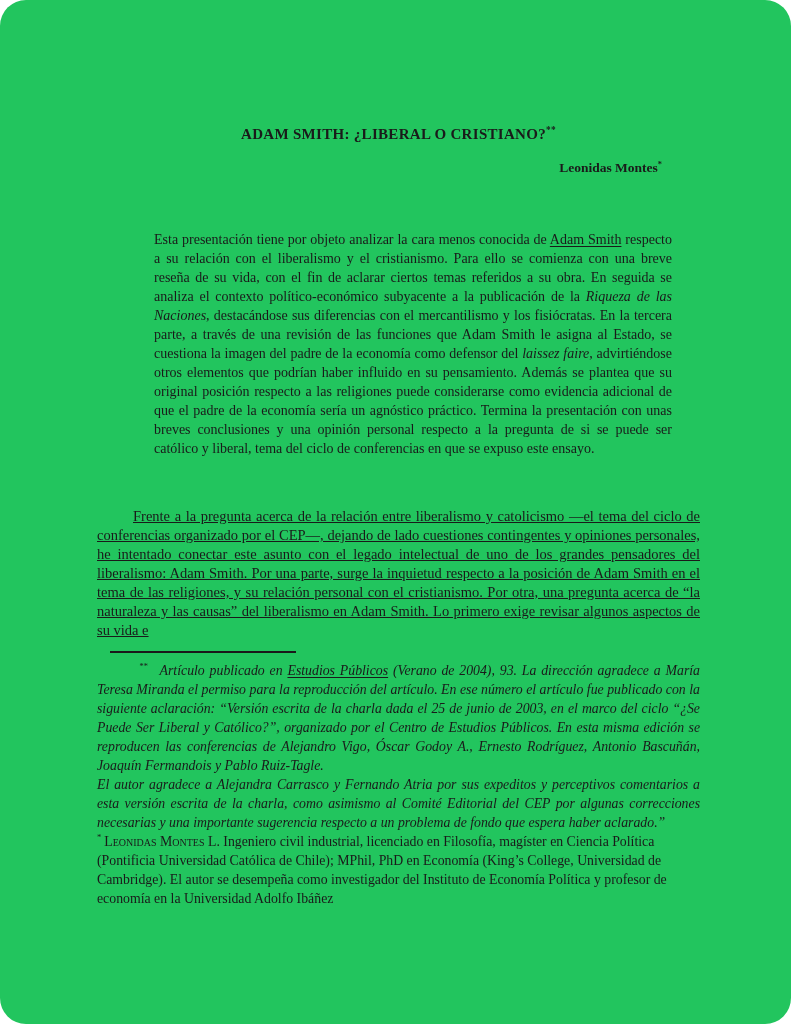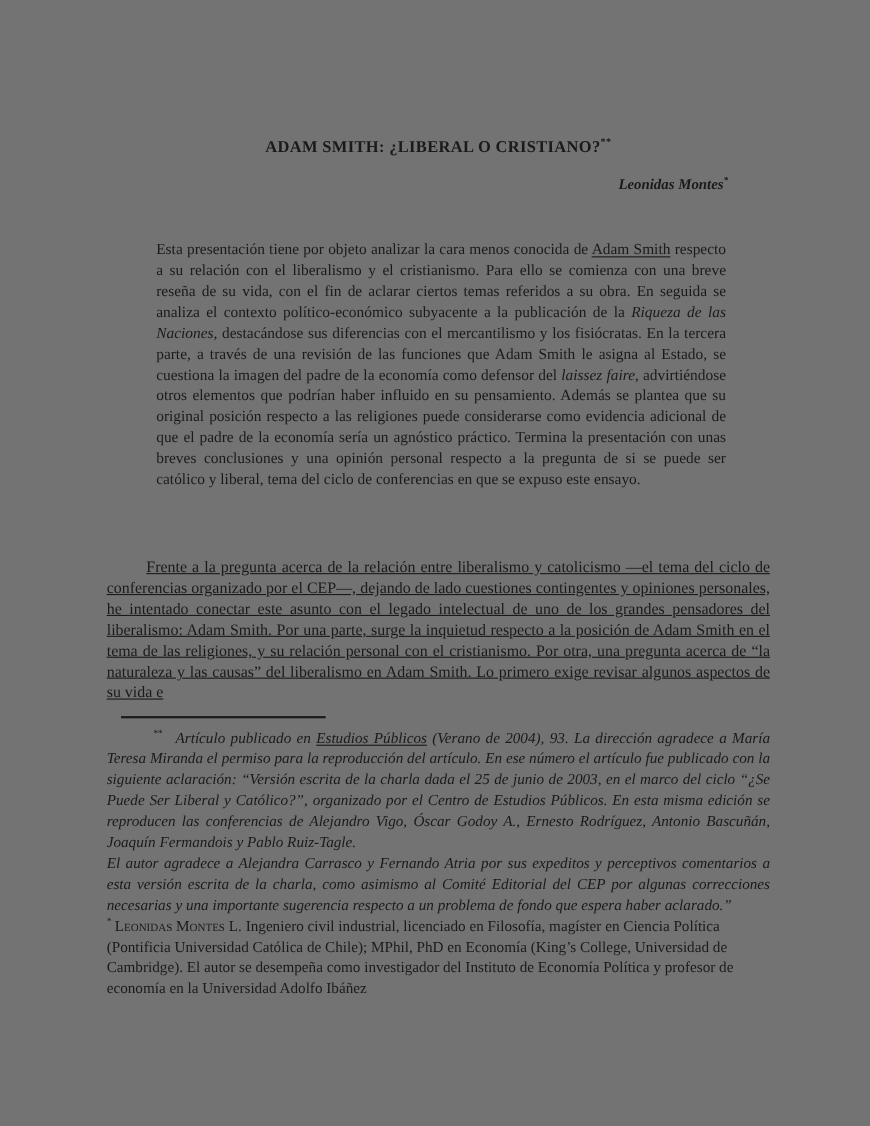--- a/index.html
+++ b/index.html
@@ -2,32 +2,32 @@
 <html lang="es"><head>
 <meta charset="utf-8">
 <style>
   html,body{margin:0;padding:0;background:#ffffff;}
   body{
     width:791px;height:1024px;
     font-family:"Liberation Serif","DejaVu Serif",serif;
     color:#1a1a1a;
     -webkit-font-smoothing:antialiased;
   }
-  .page{position:relative;width:791px;height:1024px;background:#737373;overflow:hidden;}
+  .page{position:relative;width:791px;height:1024px;background:#22c55e;overflow:hidden;border-radius:26px;}
 
   .title{
     position:absolute;top:126px;left:97px;width:603px;margin:0;
     text-align:center;font-size:15px;font-weight:bold;letter-spacing:.3px;
   }
   .author{
     position:absolute;top:160px;left:97px;width:565px;
-    text-align:right;font-size:13.5px;font-weight:bold;font-style:italic;
+    text-align:right;font-size:13.5px;font-weight:bold;
   }
   .abstract{
-    position:absolute;top:218px;left:142px;width:518px;margin:0;
+    position:absolute;top:218px;left:142px;width:518px;margin:12px;
     font-size:14px;line-height:19px;text-align:justify;
   }
   .body-par{
     position:absolute;top:507px;left:97px;width:603px;margin:0;
     font-size:14.5px;line-height:19px;text-align:justify;text-indent:36px;text-decoration:underline;
   }
   .fn-rule{
     position:absolute;top:651px;left:110px;width:186px;height:0;
     border-top:2px solid #1a1a1a;
   }

